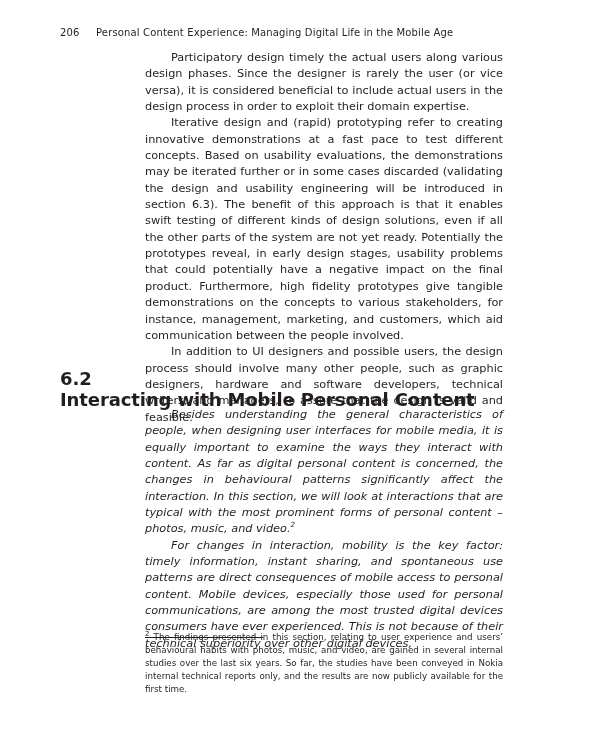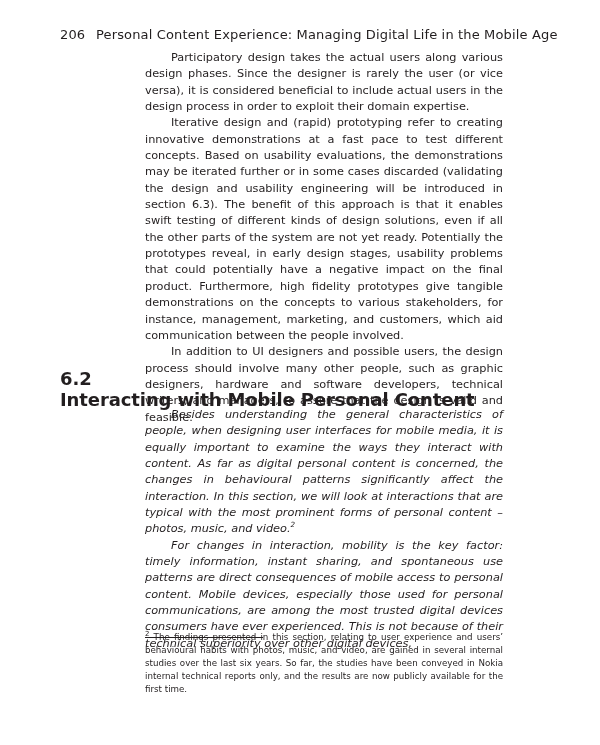--- a/index.html
+++ b/index.html
@@ -20,21 +20,21 @@
     left: 0; top: 0;
     width: 600px;
     height: 745px;
     background: #ffffff;
   }
   .running-head {
     position: absolute;
     left: 60px;
     top: 27px;
     width: 480px;
-    font-size: 13px;
+    font-size: 10px;
     letter-spacing: 0.15px;
     color: #221e1f;
     white-space: nowrap;
   }
   .folio {
     display: inline-block;
     width: 36px;
   }
   .head-title {
     display: inline-block;
@@ -115,21 +115,21 @@
 <body>
 
 <div class="page">
 
   <div class="running-head">
     <span class="folio">206</span><span class="head-title">Personal Content Experience: Managing Digital Life in the Mobile Age</span>
   </div>
 
   <div class="body-col">
 
-    <p class="para indent"><span class="ital">Participatory design</span><span> takes the actual users along various design phases. Since the designer is rarely the user (or vice versa), it is considered beneficial to include actual users in the design process in order to exploit their domain expertise.</span></p>
+    <p class="para indent"><span class="ital">Participatory design</span><span> timely the actual users along various design phases. Since the designer is rarely the user (or vice versa), it is considered beneficial to include actual users in the design process in order to exploit their domain expertise.</span></p>
 
     <p class="para indent"><span class="ital">Iterative design</span><span> and (rapid) </span><span class="ital">prototyping</span><span> refer to creating innovative demonstrations at a fast pace to test different concepts. Based on usability evaluations, the demonstrations may be iterated further or in some cases discarded (validating the design and usability engineering will be introduced in section 6.3). The benefit of this approach is that it enables swift testing of different kinds of design solutions, even if all the other parts of the system are not yet ready. Potentially the prototypes reveal, in early design stages, usability problems that could potentially have a negative impact on the final product. Furthermore, high fidelity prototypes give tangible demonstrations on the concepts to various stakeholders, for instance, management, marketing, and customers, which aid communication between the people involved.</span></p>
 
     <p class="para indent">In addition to UI designers and possible users, the design process should involve many other people, such as graphic designers, hardware and software developers, technical writers, and managers, to assure that the design is valid and feasible.</p>
 
   </div>
 
   <div class="sec-head">
     <span class="sec-num">6.2</span><span class="sec-title">Interacting with Mobile Personal Content</span>
   </div>

